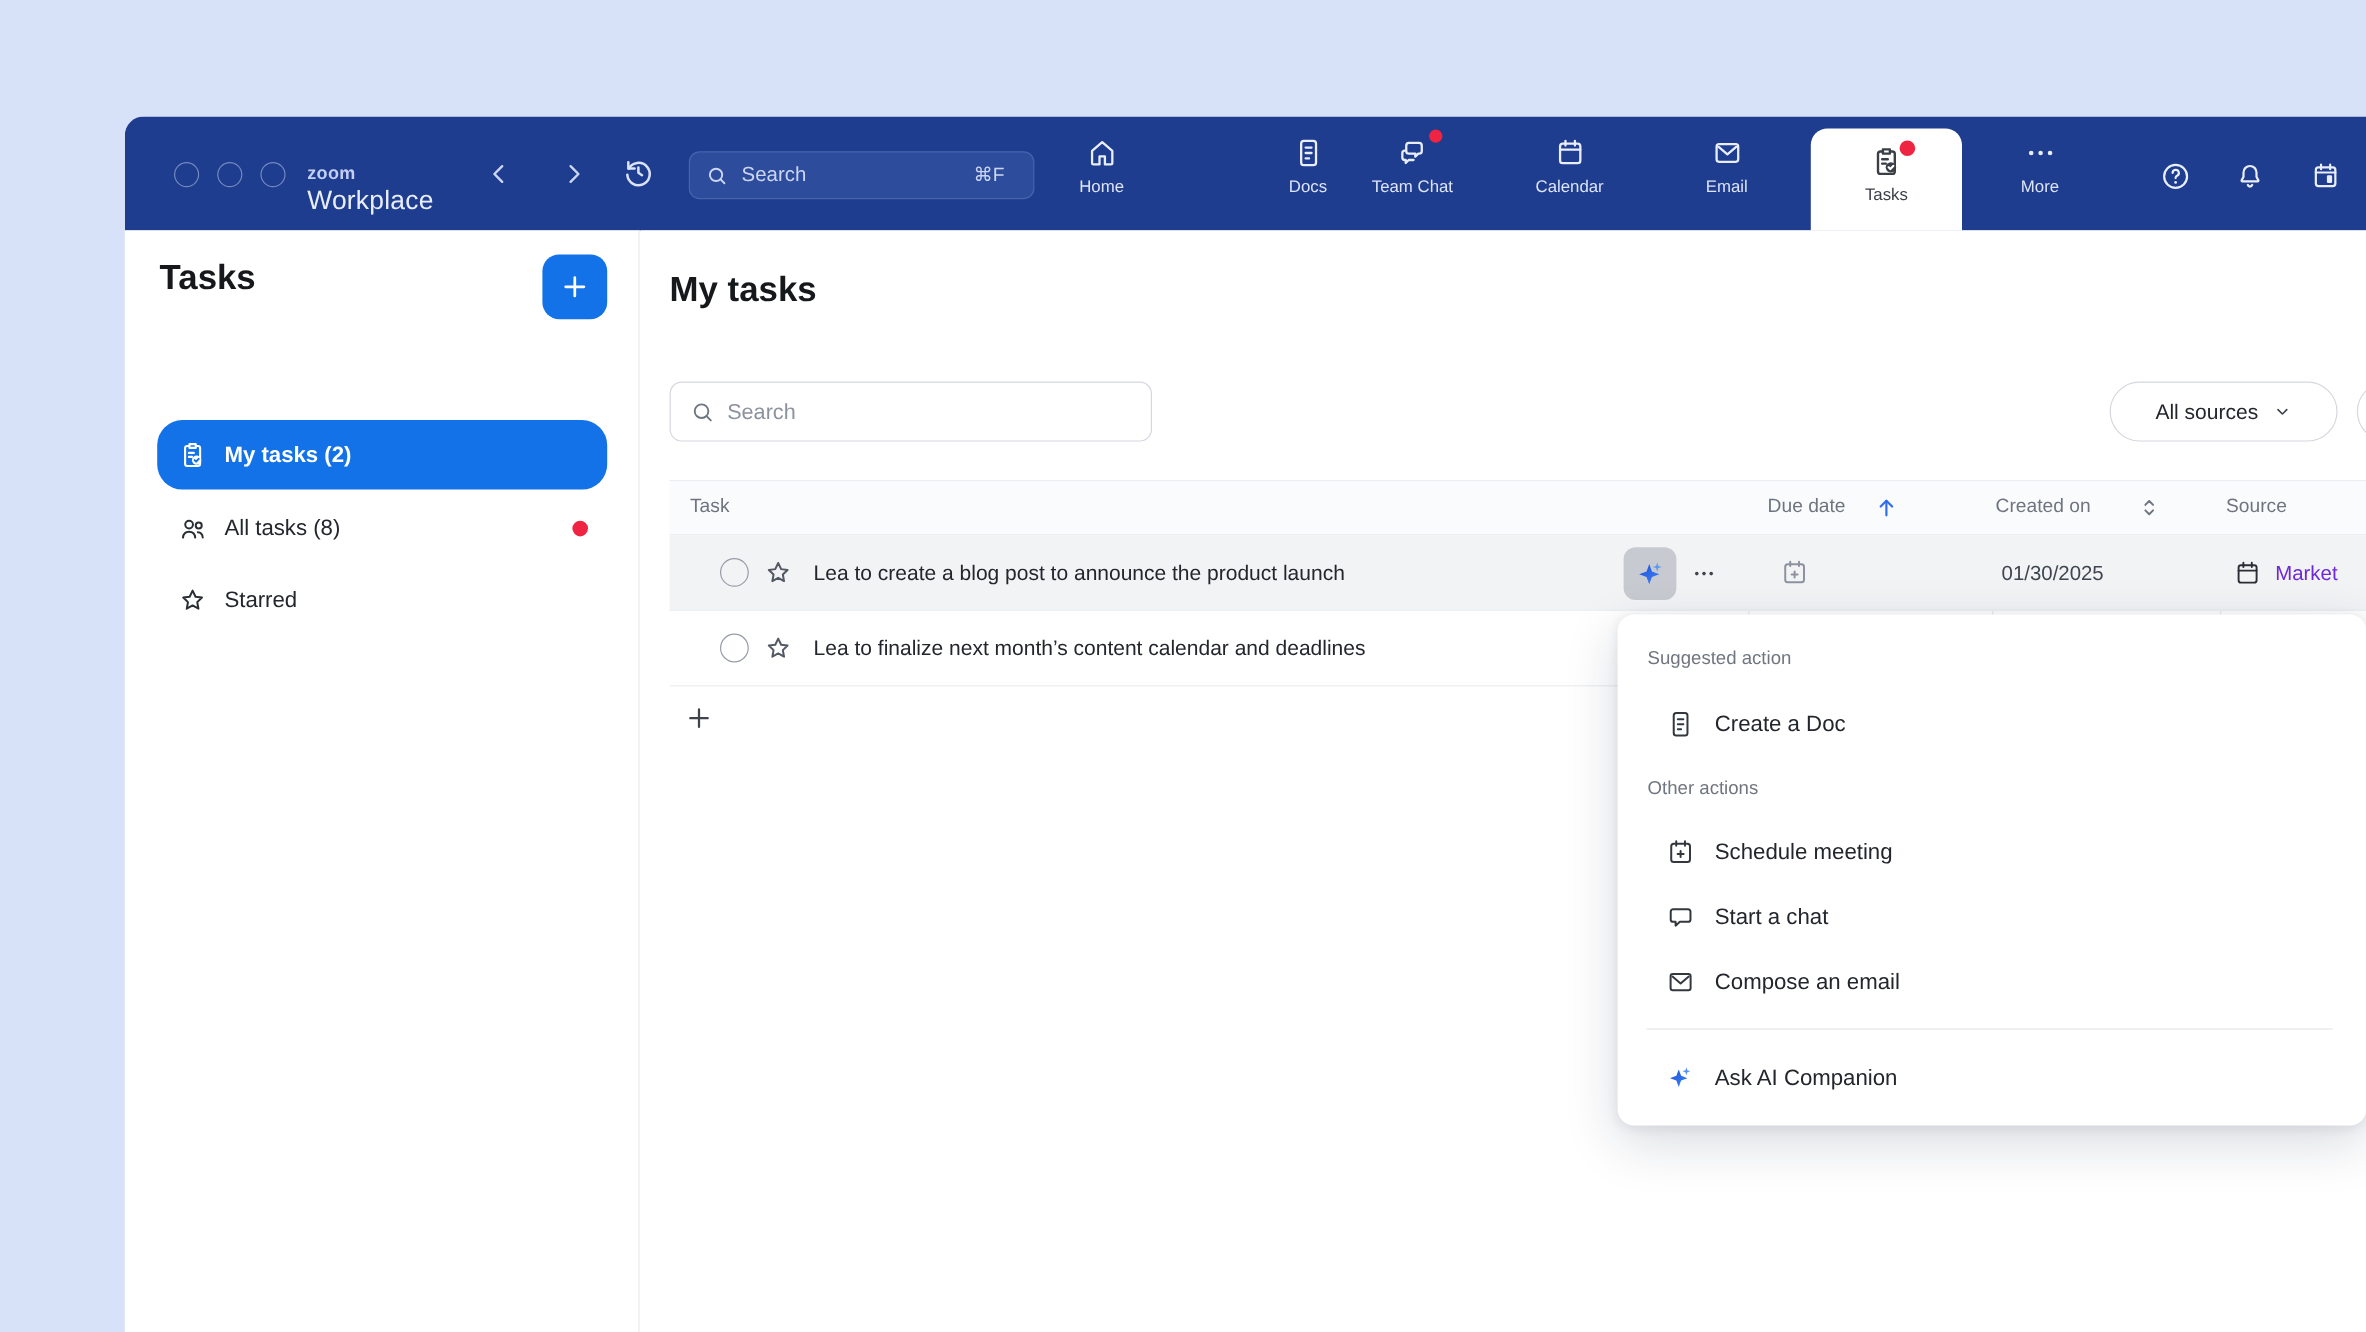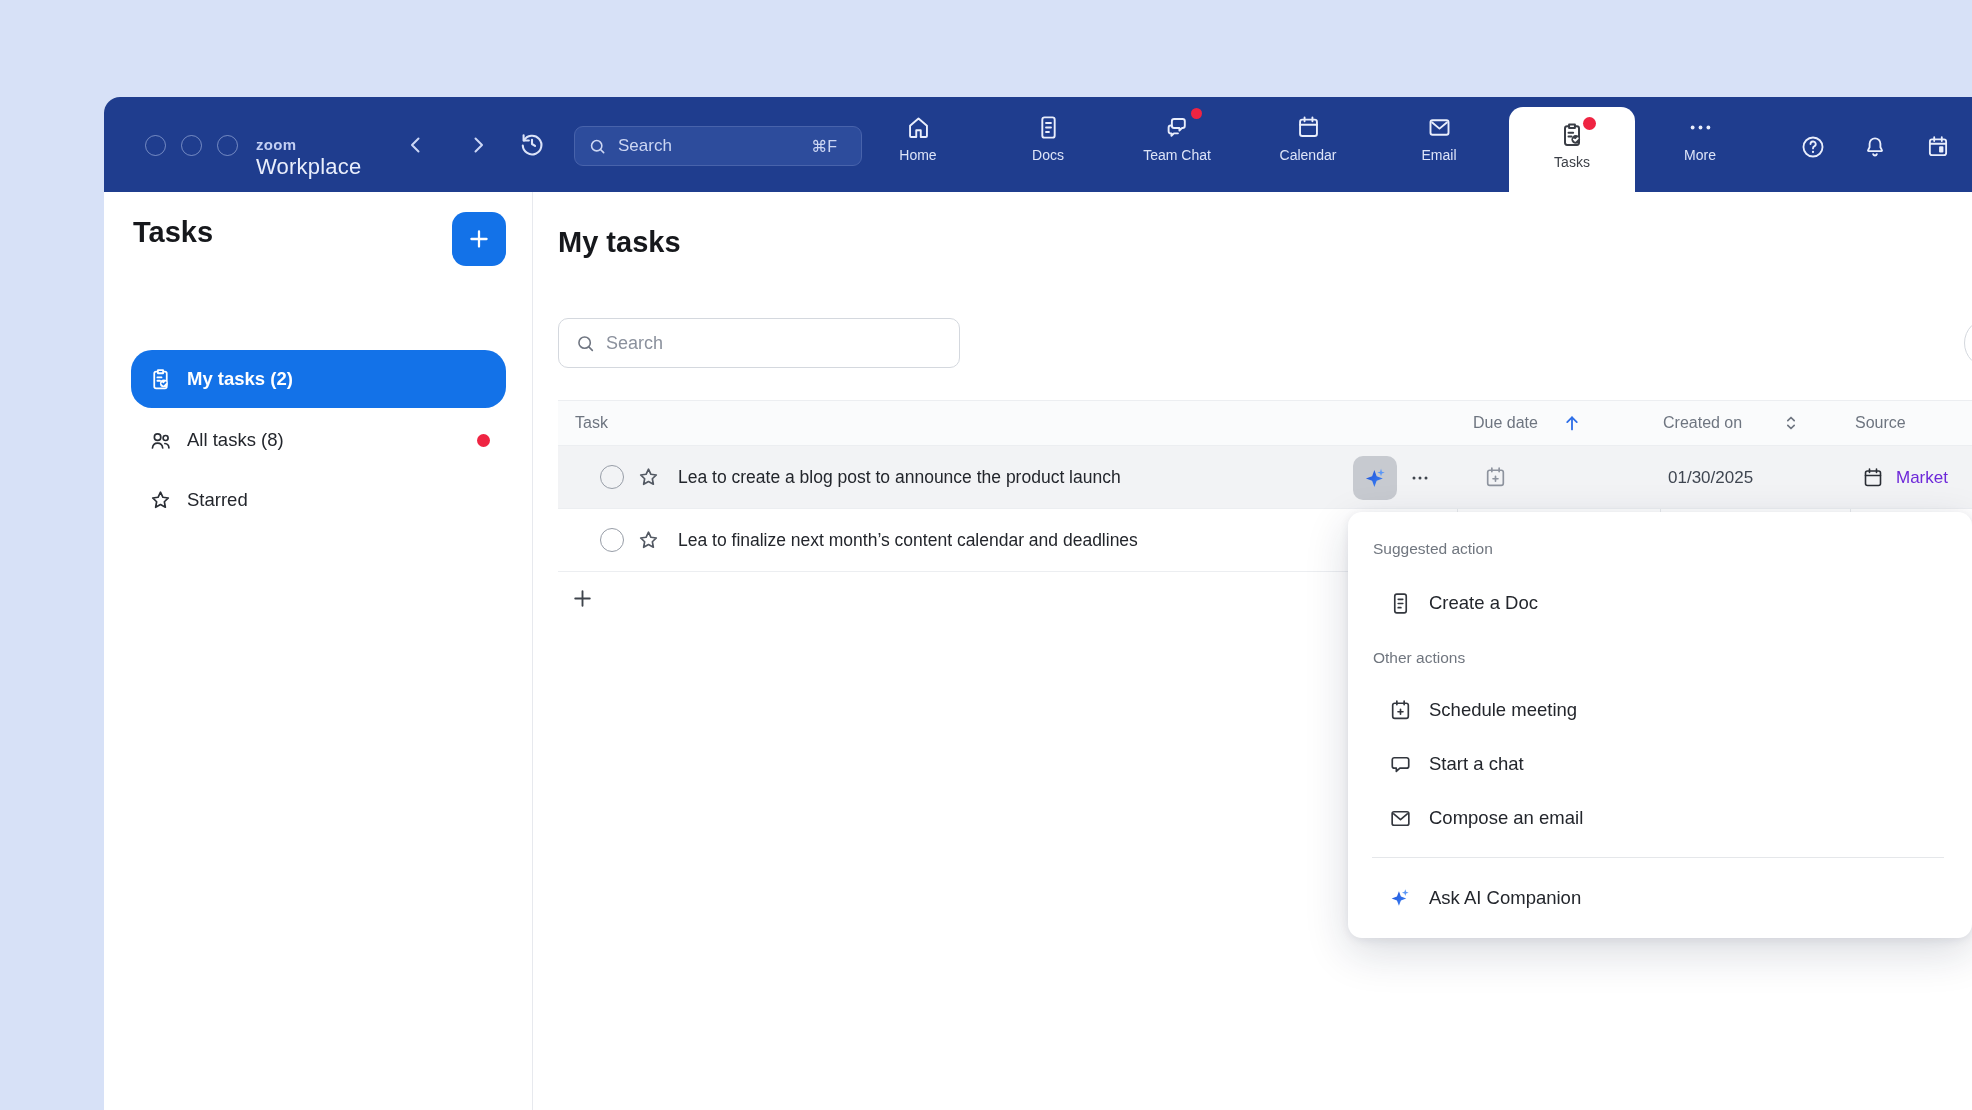--- a/index.html
+++ b/index.html
@@ -152,21 +152,21 @@
     </div>
 
     <div class="tab" style="left:759px">
       <span class="ticon">
         <svg viewBox="0 0 24 24" fill="none" stroke="currentColor" stroke-width="1.7" stroke-linecap="round" stroke-linejoin="round">
             <path d="M4.5 10.5 12 4l7.5 6.5v9a1 1 0 0 1-1 1H14v-6h-4v6H5.5a1 1 0 0 1-1-1z"></path>
           </svg>
       </span>
       <div class="tlabel">Home</div>
     </div>
-    <div class="tab" style="left:889px">
+    <div class="tab" style="left:931px">
       <span class="ticon">
         <svg viewBox="0 0 24 24" fill="none" stroke="currentColor" stroke-width="1.7" stroke-linecap="round" stroke-linejoin="round">
             <rect x="6.5" y="3" width="11" height="18" rx="2"></rect>
             <path d="M9.8 8h4.4M9.8 12h4.4M9.8 16h2.6"></path>
           </svg>
       </span>
       <div class="tlabel">Docs</div>
     </div>
     <div class="tab" style="left:1018px">
       <span class="ticon">
@@ -295,20 +295,26 @@
     <div class="search-box">
       <span class="s-icon">
         <svg viewBox="0 0 24 24" fill="none" stroke="currentColor" stroke-width="1.8" stroke-linecap="round">
             <circle cx="11" cy="11" r="6.5"></circle>
             <path d="m15.8 15.8 4 4"></path>
           </svg>
       </span>
       <input type="text" placeholder="Search" style="">
     </div>
 
+    <button class="sources-btn">
+      <span>All sources</span>
+      <svg viewBox="0 0 24 24" fill="none" stroke="currentColor" stroke-width="2" stroke-linecap="round" stroke-linejoin="round">
+          <path d="m6.5 9.5 5.5 5.5 5.5-5.5"></path>
+        </svg>
+    </button>
     <button class="sliver-btn"></button>
 
     <div class="thead">
       <span class="hcell h-task">Task</span>
       <span class="hcell h-due">Due date</span>
       <span class="h-sort-up">
         <svg viewBox="0 0 24 24" fill="none" stroke="currentColor" stroke-width="2" stroke-linecap="round" stroke-linejoin="round">
             <path d="M12 19V6"></path>
             <path d="M6.8 11 12 5.8 17.2 11"></path>
           </svg>

